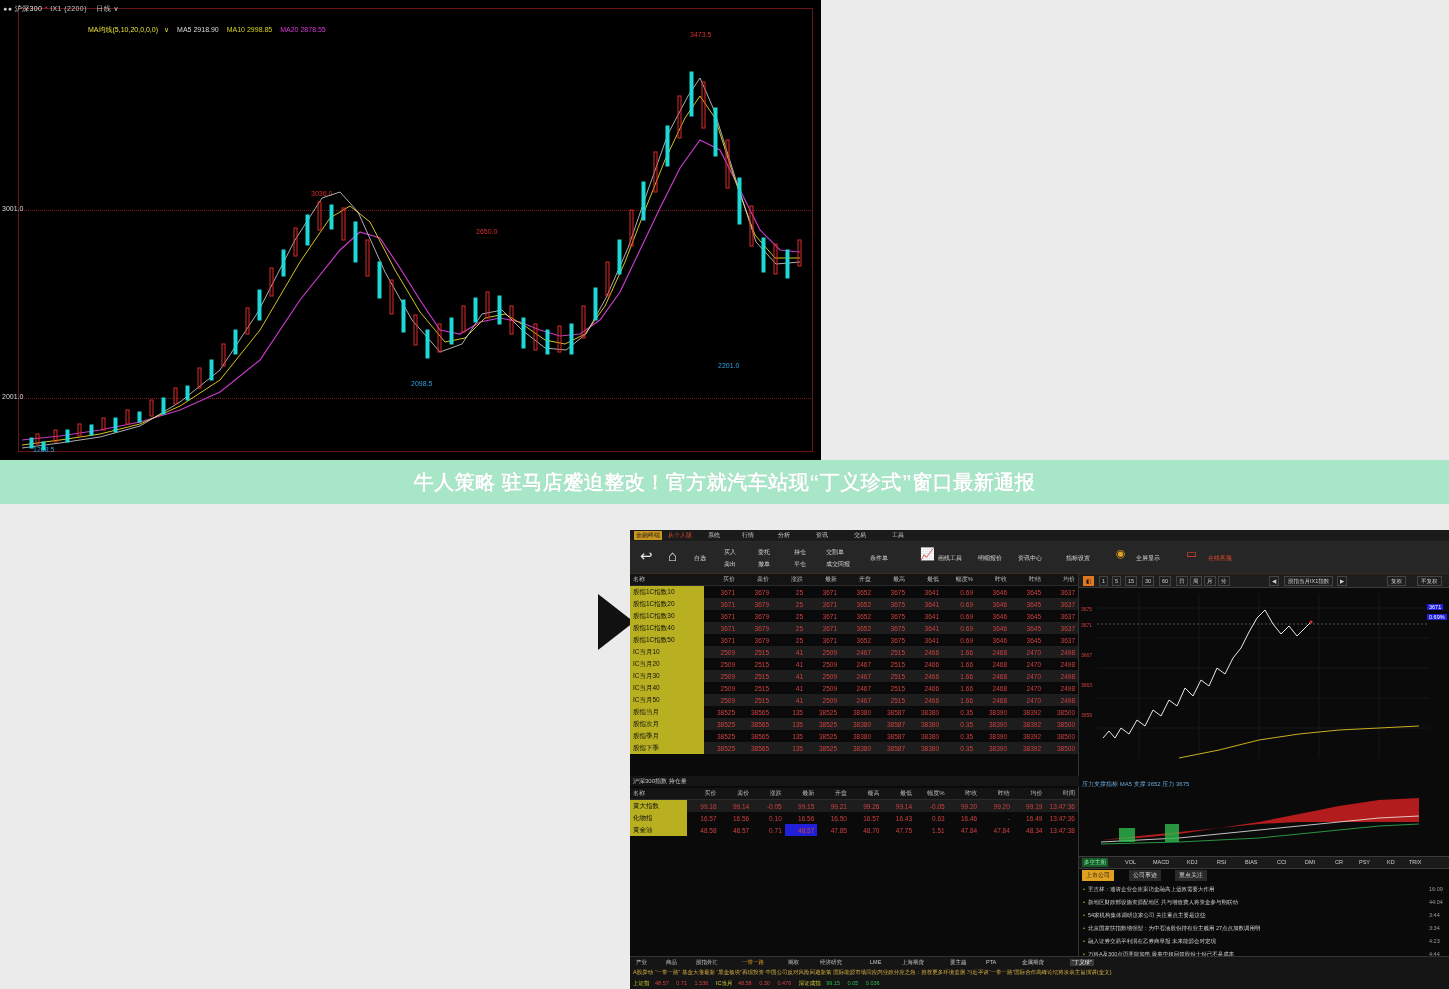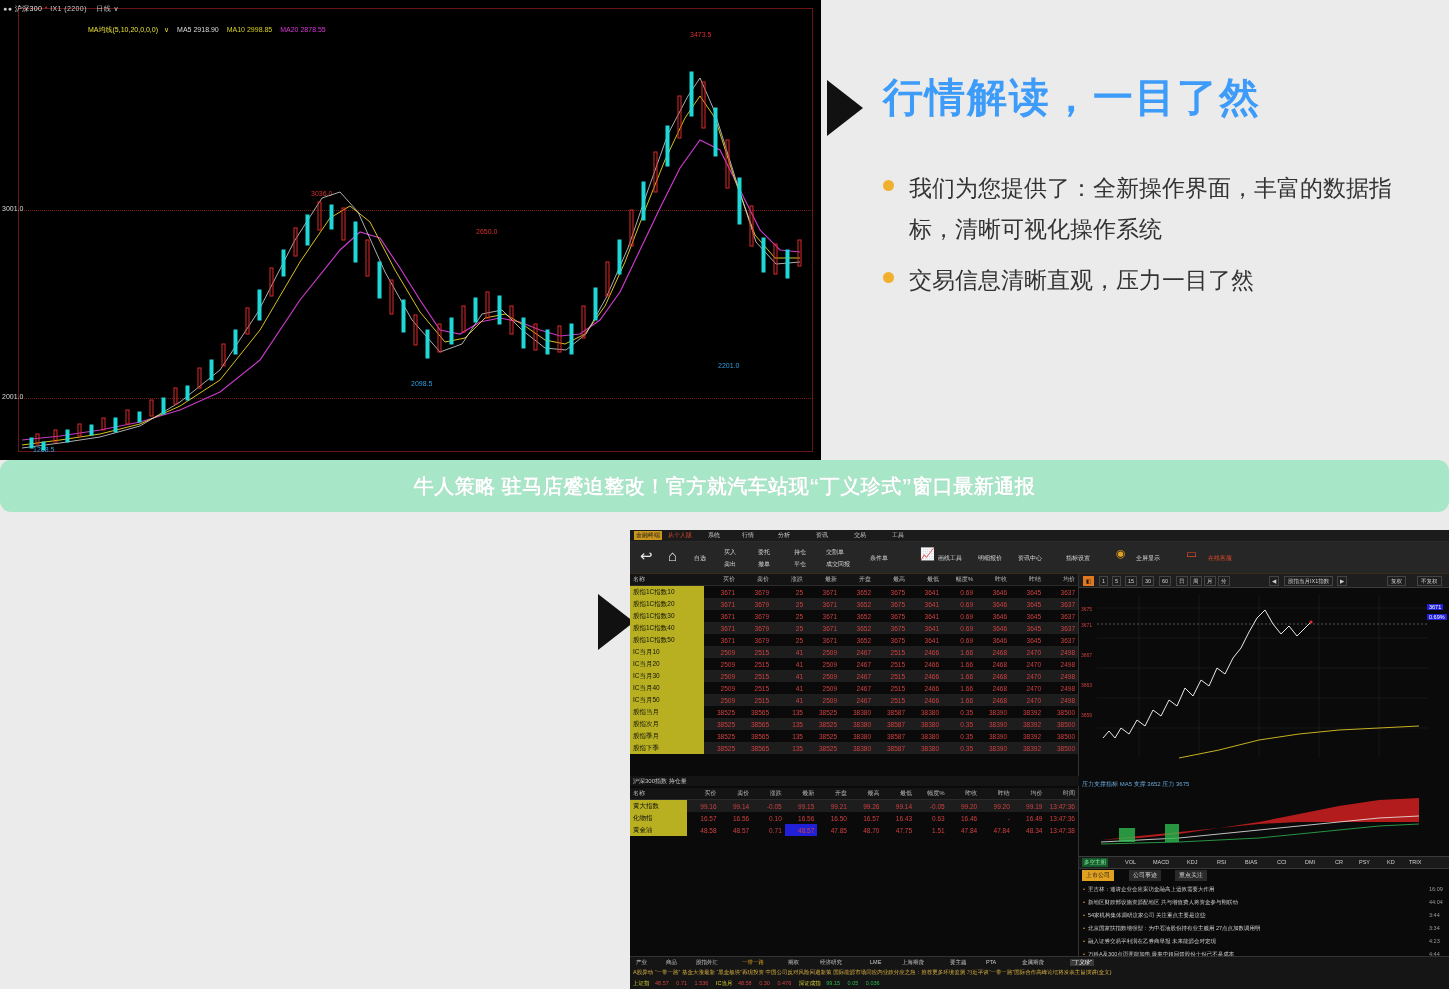--- a/index.html
+++ b/index.html
@@ -30,21 +30,21 @@
   .arrow-left{position:absolute;width:0;height:0;border-top:28px solid transparent;border-bottom:28px solid transparent;border-left:36px solid #111;}
   .headline{position:absolute;font-weight:bold;color:#3d9bfa;letter-spacing:2px;}
   .h-top{left:62px;top:70px;font-size:40px;}
   .bullets{position:absolute;}
   .bullets li{list-style:none;position:relative;margin:0 0 10px 0;padding-left:32px;color:#333;}
   .bullets ul{margin:0;padding:0;}
   .dot{position:absolute;left:6px;top:12px;width:11px;height:11px;border-radius:50%;background:#f0b02e;}
   .b-top{left:56px;top:168px;width:560px;font-size:23px;line-height:41px;}
 
   
-  .banner{position:absolute;left:0;top:460px;width:1449px;height:52px;background:#a8e6c8;display:flex;align-items:center;justify-content:center;border-radius:11px;}
+  .banner{position:absolute;left:0;top:460px;width:1449px;height:44px;background:#a8e6c8;display:flex;align-items:center;justify-content:center;}
   .banner span{color:#fff;font-size:20px;font-weight:bold;letter-spacing:.5px;text-shadow:0 0 1px rgba(0,0,0,.12);}
 
   
   .bot-sec{position:absolute;left:0;top:522px;width:1449px;height:467px;background:#ebebeb;}
 
   
   .term{position:absolute;left:630px;top:530px;width:819px;height:459px;background:#0a0a0a;overflow:hidden;font-family:"Liberation Sans","DejaVu Sans",sans-serif;}
   .term-menubar{position:relative;height:11px;background:#1b1b1b;border-bottom:1px solid #2a2a2a;}
   .term-menubar .mi{position:absolute;top:1px;font-size:6px;color:#c8c8c8;white-space:nowrap;}
   .term-menubar .mi.hl{background:#c8961e;color:#1a1a1a;padding:0 2px;}
@@ -213,30 +213,20 @@
             <rect x="702" y="82" width="3" height="46"></rect>
               <rect x="726" y="140" width="3" height="48"></rect>
             <rect x="750" y="206" width="3" height="40"></rect>
               <rect x="774" y="244" width="3" height="30"></rect>
             <rect x="798" y="240" width="3" height="26"></rect>
           </g>
         </g>
       </svg>
     </div>
 
-    <div class="right-panel">
-      <div class="arrow-left" style="left:6px;top:80px;"></div>
-      <div class="headline h-top">行情解读，一目了然</div>
-      <div class="bullets b-top">
-        <ul>
-          <li><span class="dot"></span><span>我们为您提供了：全新操作界面，丰富的数据指标，清晰可视化操作系统</span></li>
-          <li><span class="dot"></span><span>交易信息清晰直观，压力一目了然</span></li>
-        </ul>
-      </div>
-    </div>
   </div>
 
   <div class="banner">
     <span>牛人策略 驻马店蹙迫整改！官方就汽车站现“丁义珍式”窗口最新通报</span>
   </div>
 
   <div class="bot-sec">
 
     <div class="arrow-left" style="left:598px;top:72px;"></div>
   </div>

